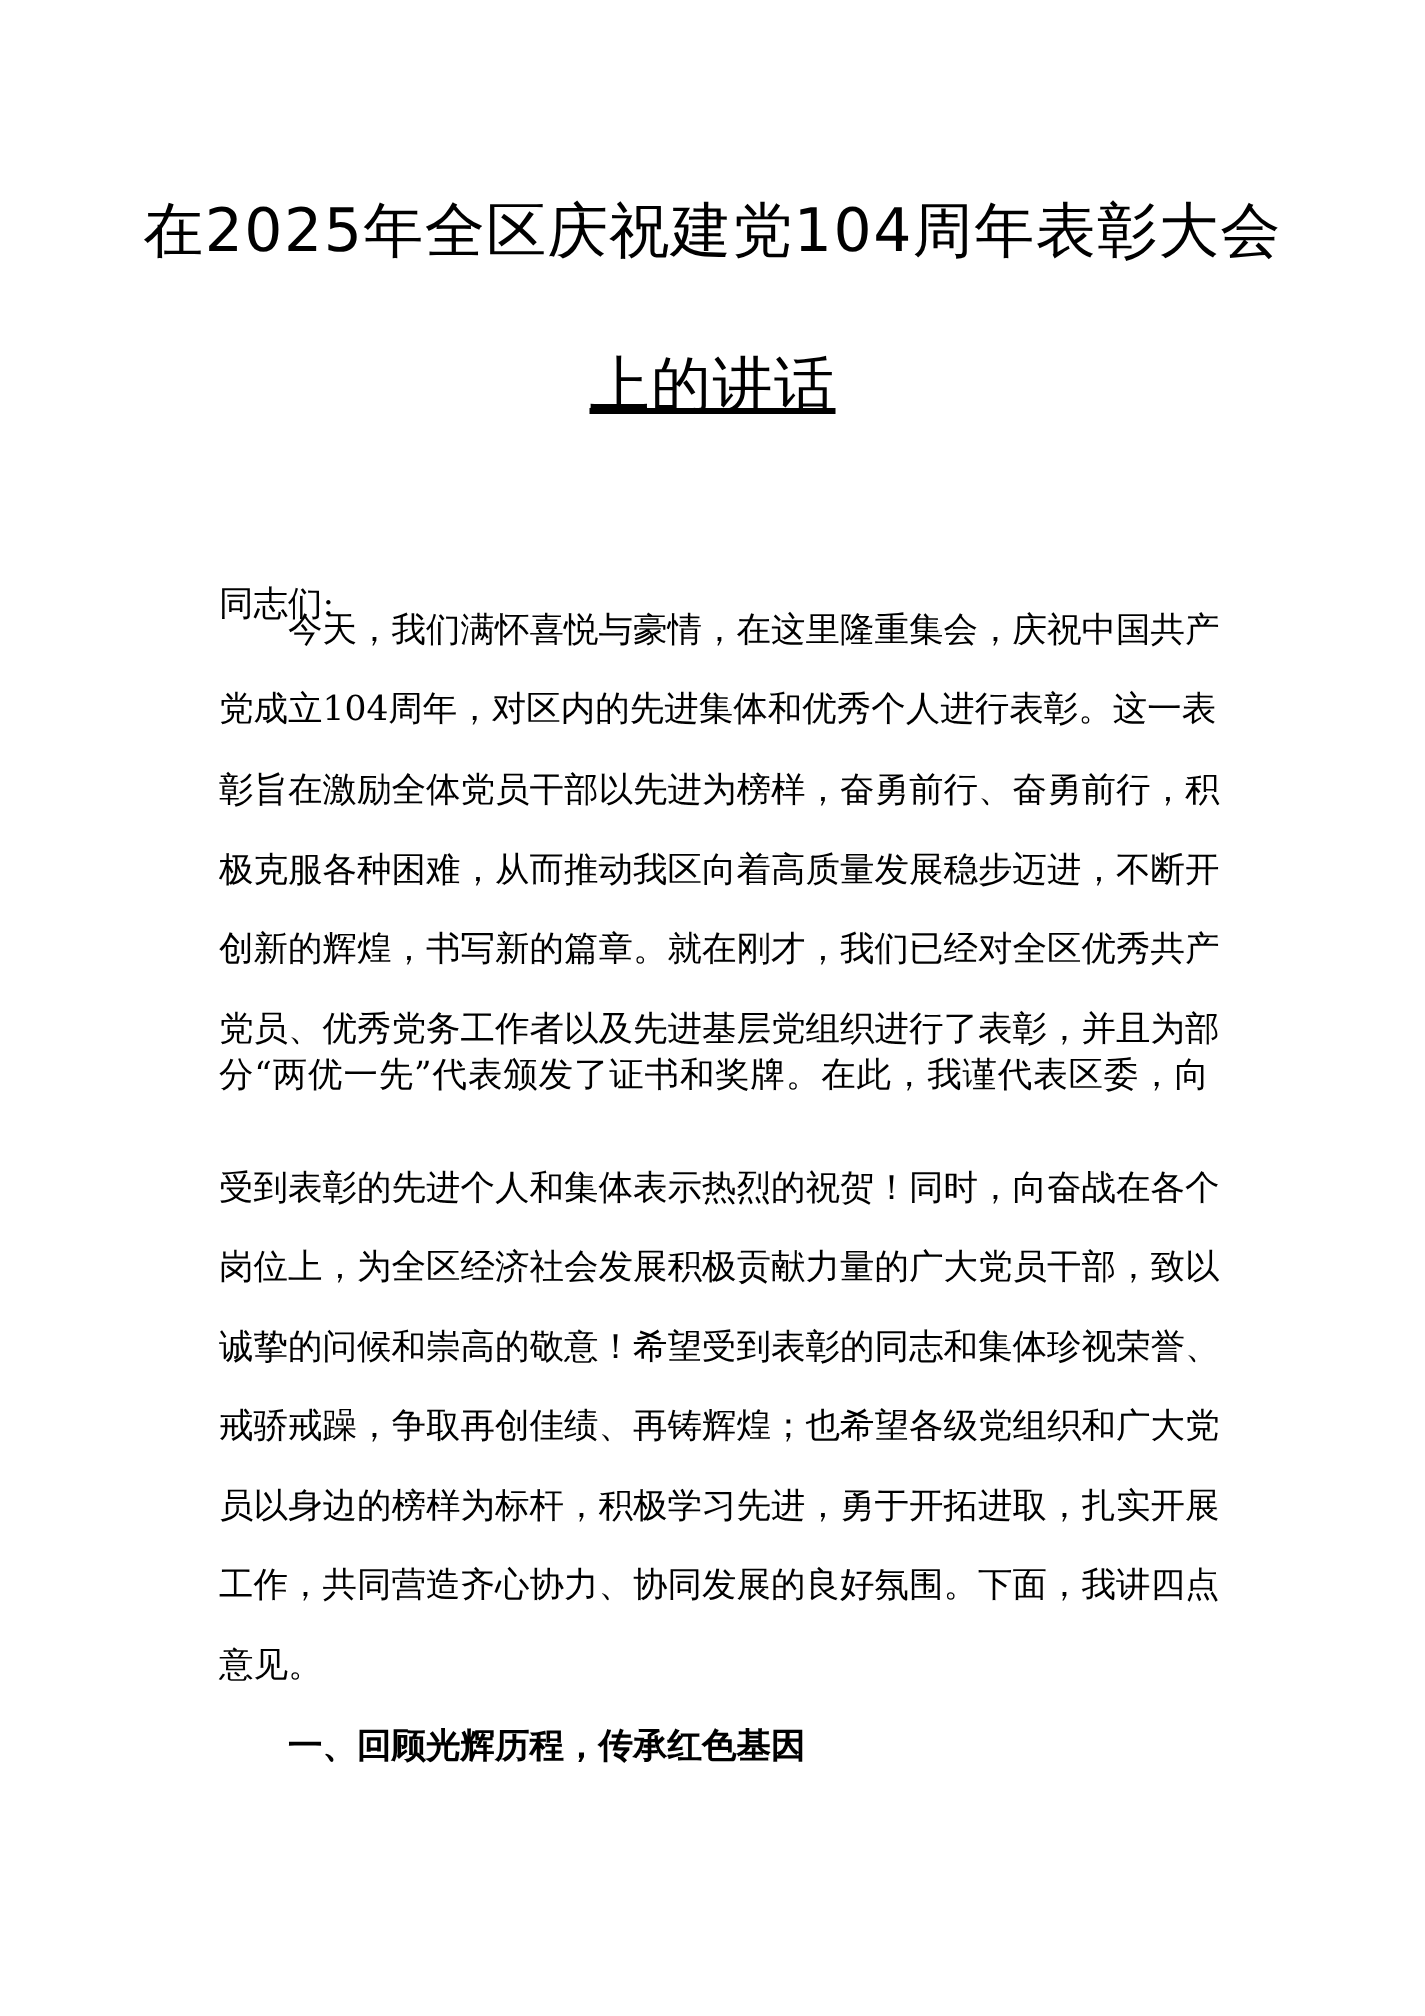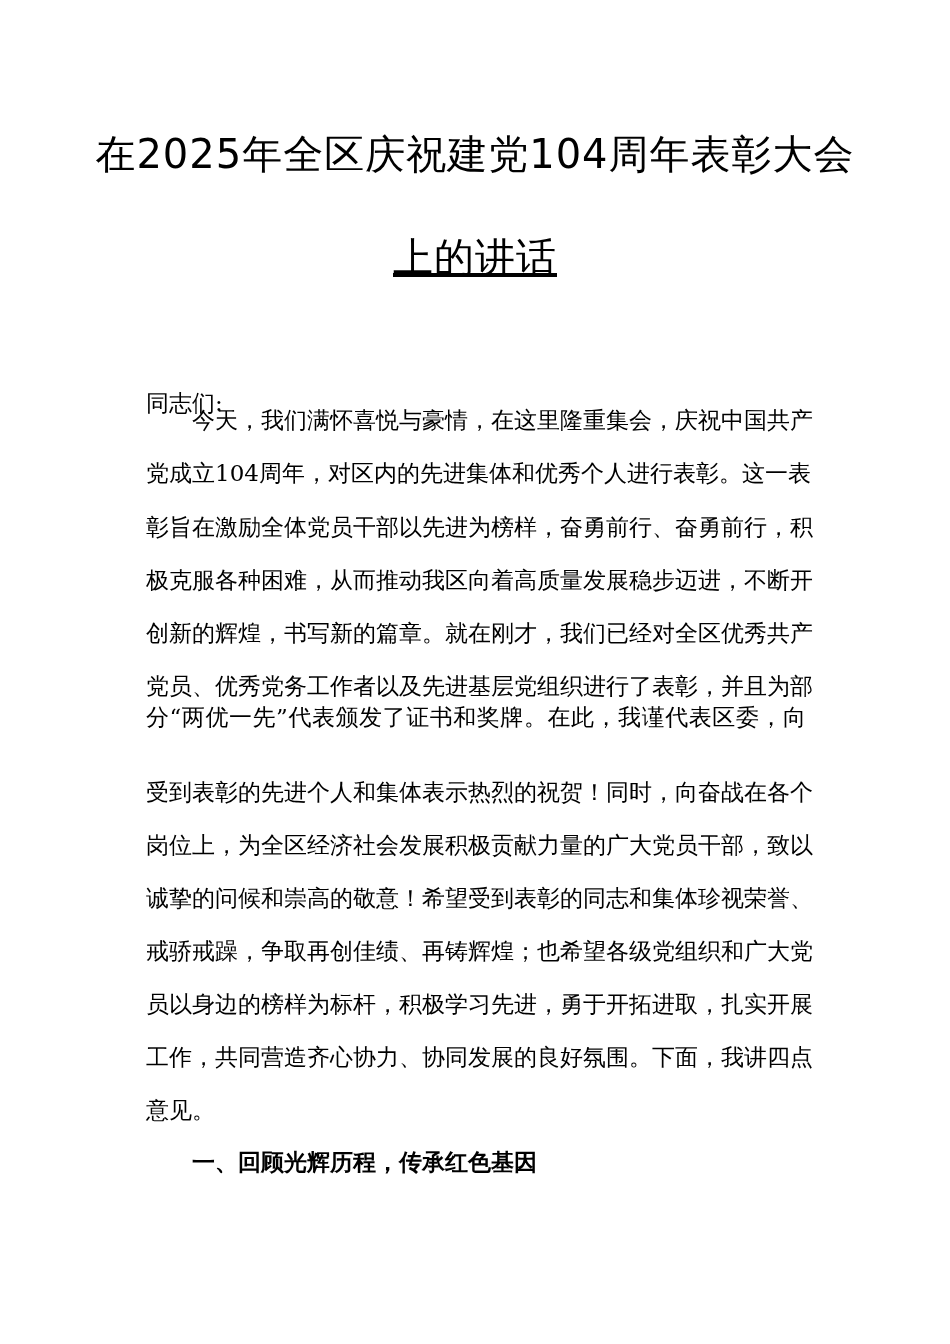--- a/index.html
+++ b/index.html
@@ -51,21 +51,21 @@
     .body-line.short {
       text-align-last: left;
     }
     .body-line.indent {
       left: 192px;
       width: 614px;
     }
     .heading-line {
       position: absolute;
       left: 192px;
-      font-family: Liberation Serif, serif;
+      font-family: Liberation Sans, sans-serif;
       font-weight: bold;
       font-size: 23px;
       line-height: 30px;
       white-space: nowrap;
     }
   </style>
 </head>
 <body>
 
 <div class="page">

